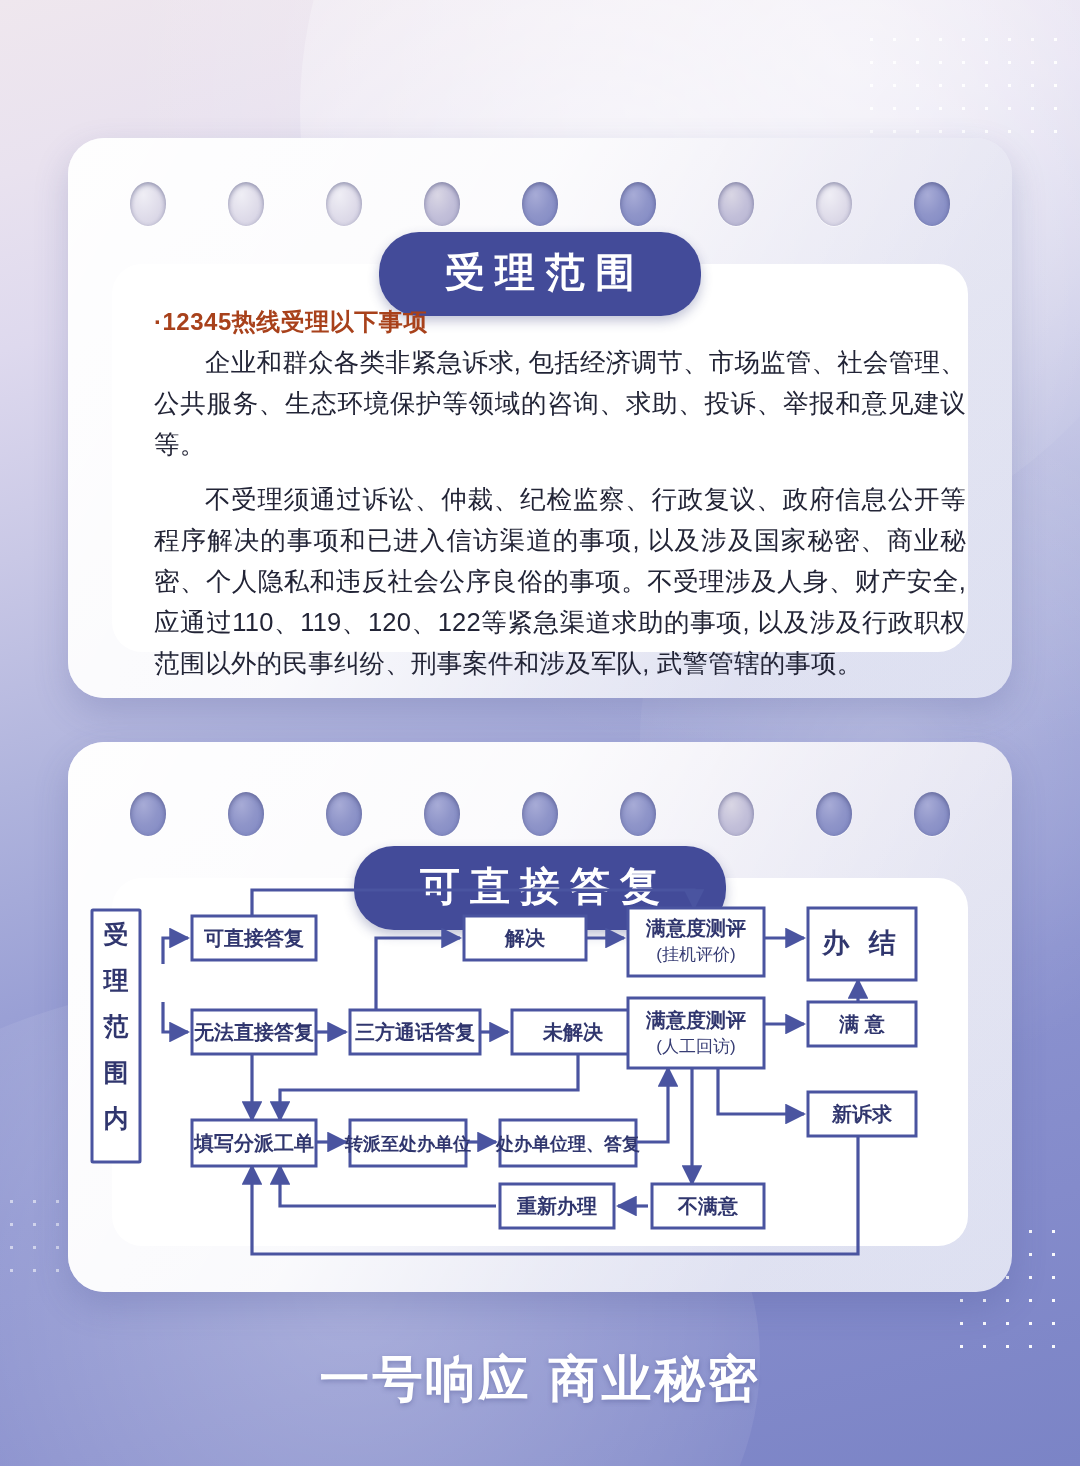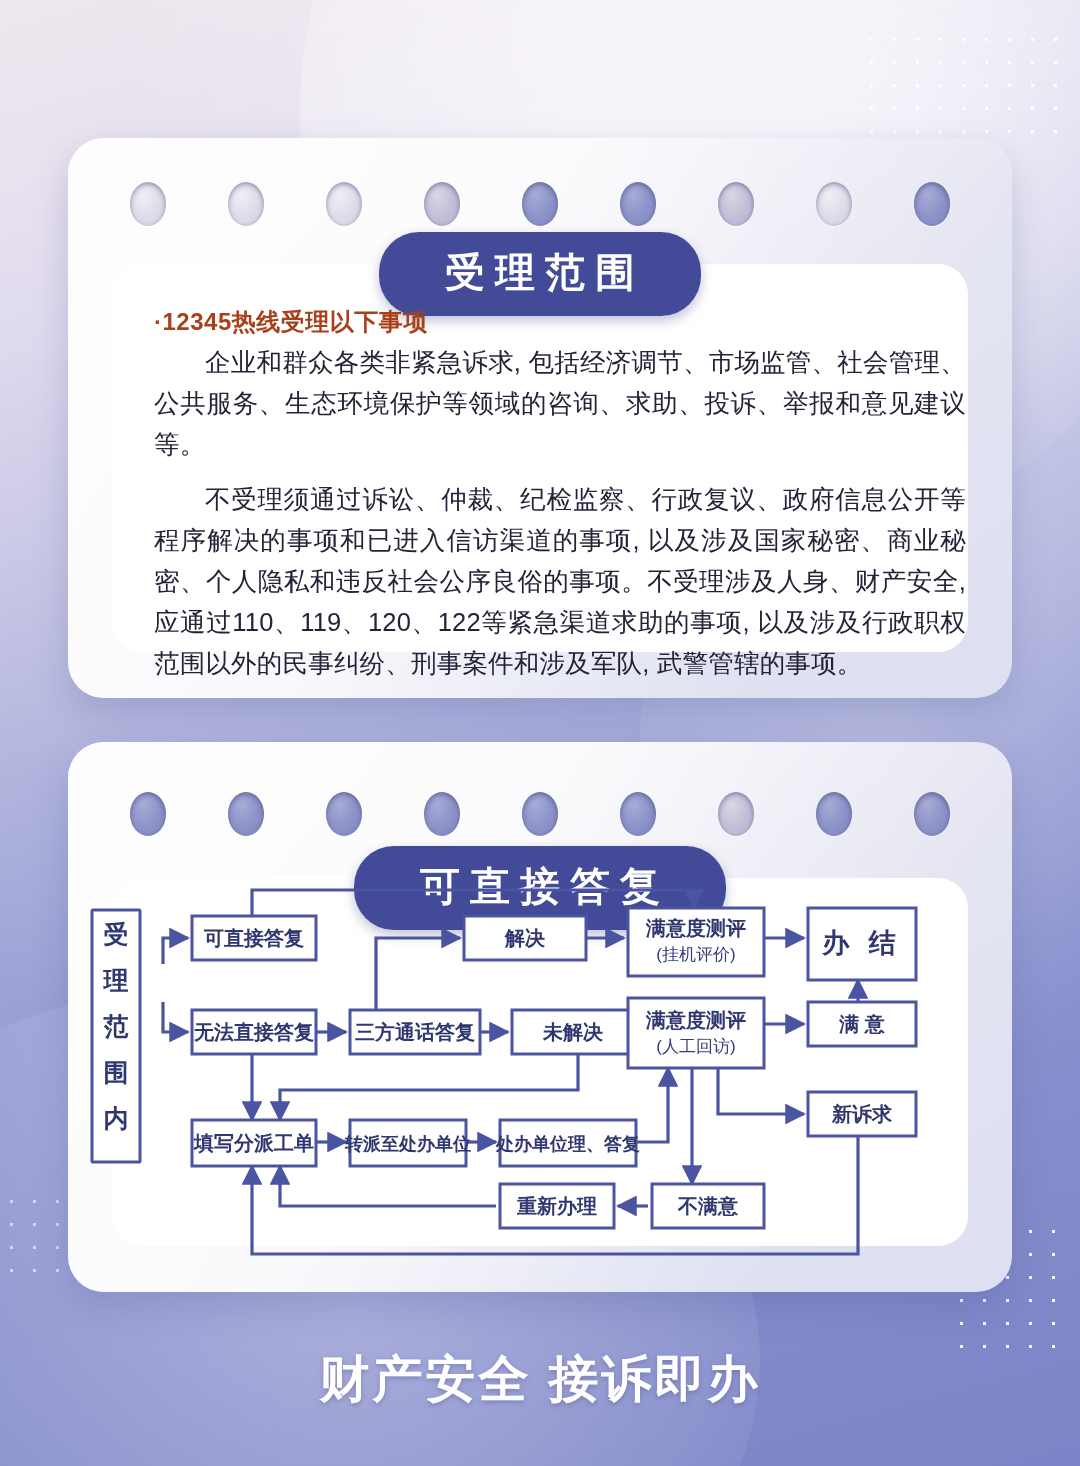--- a/index.html
+++ b/index.html
@@ -361,16 +361,16 @@
 
       <rect class="fbox" x="584" y="442" width="112" height="44"></rect>
       <text class="flabel" x="640" y="466">不满意</text>
 
       <rect class="fbox" x="432" y="442" width="114" height="44"></rect>
       <text class="flabel" x="489" y="466">重新办理</text>
     </svg>
   </div>
 
   <div class="footer">
-    <div class="slogan">财产安全 接诉即办</div>
+    <div class="slogan">一号响应 商业秘密</div>
   </div>
 
 </div>
 
 </body></html>

